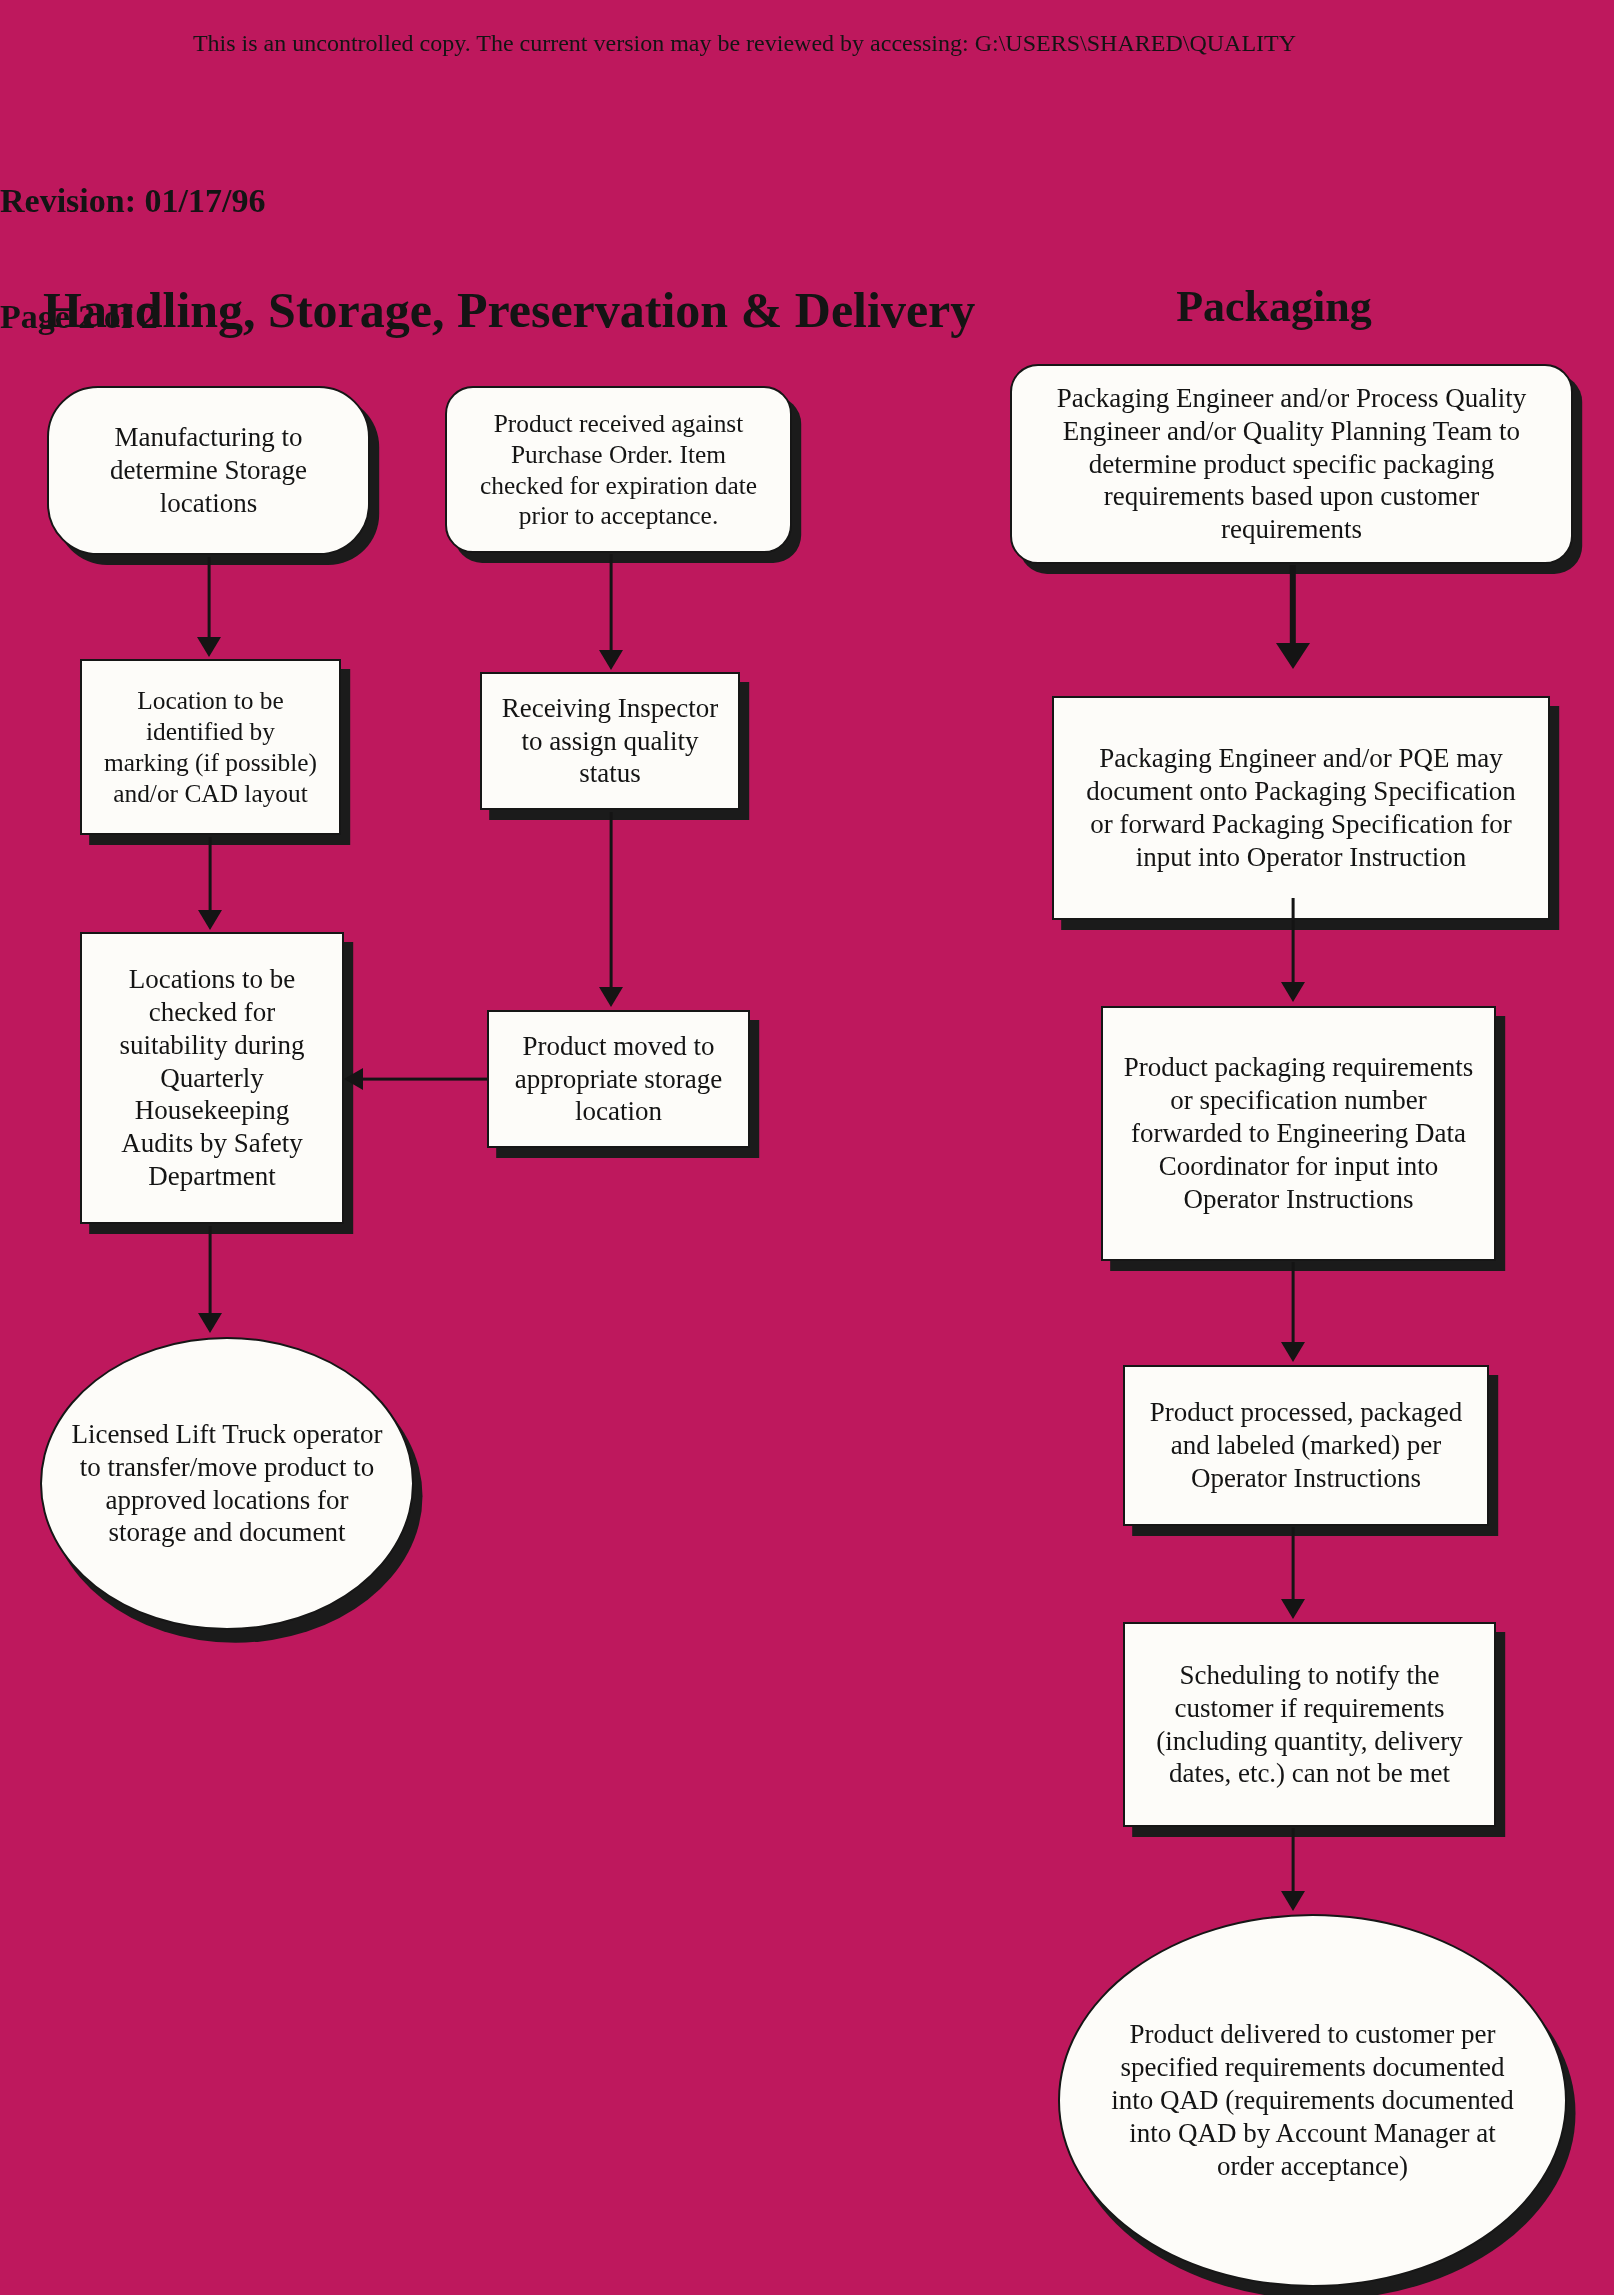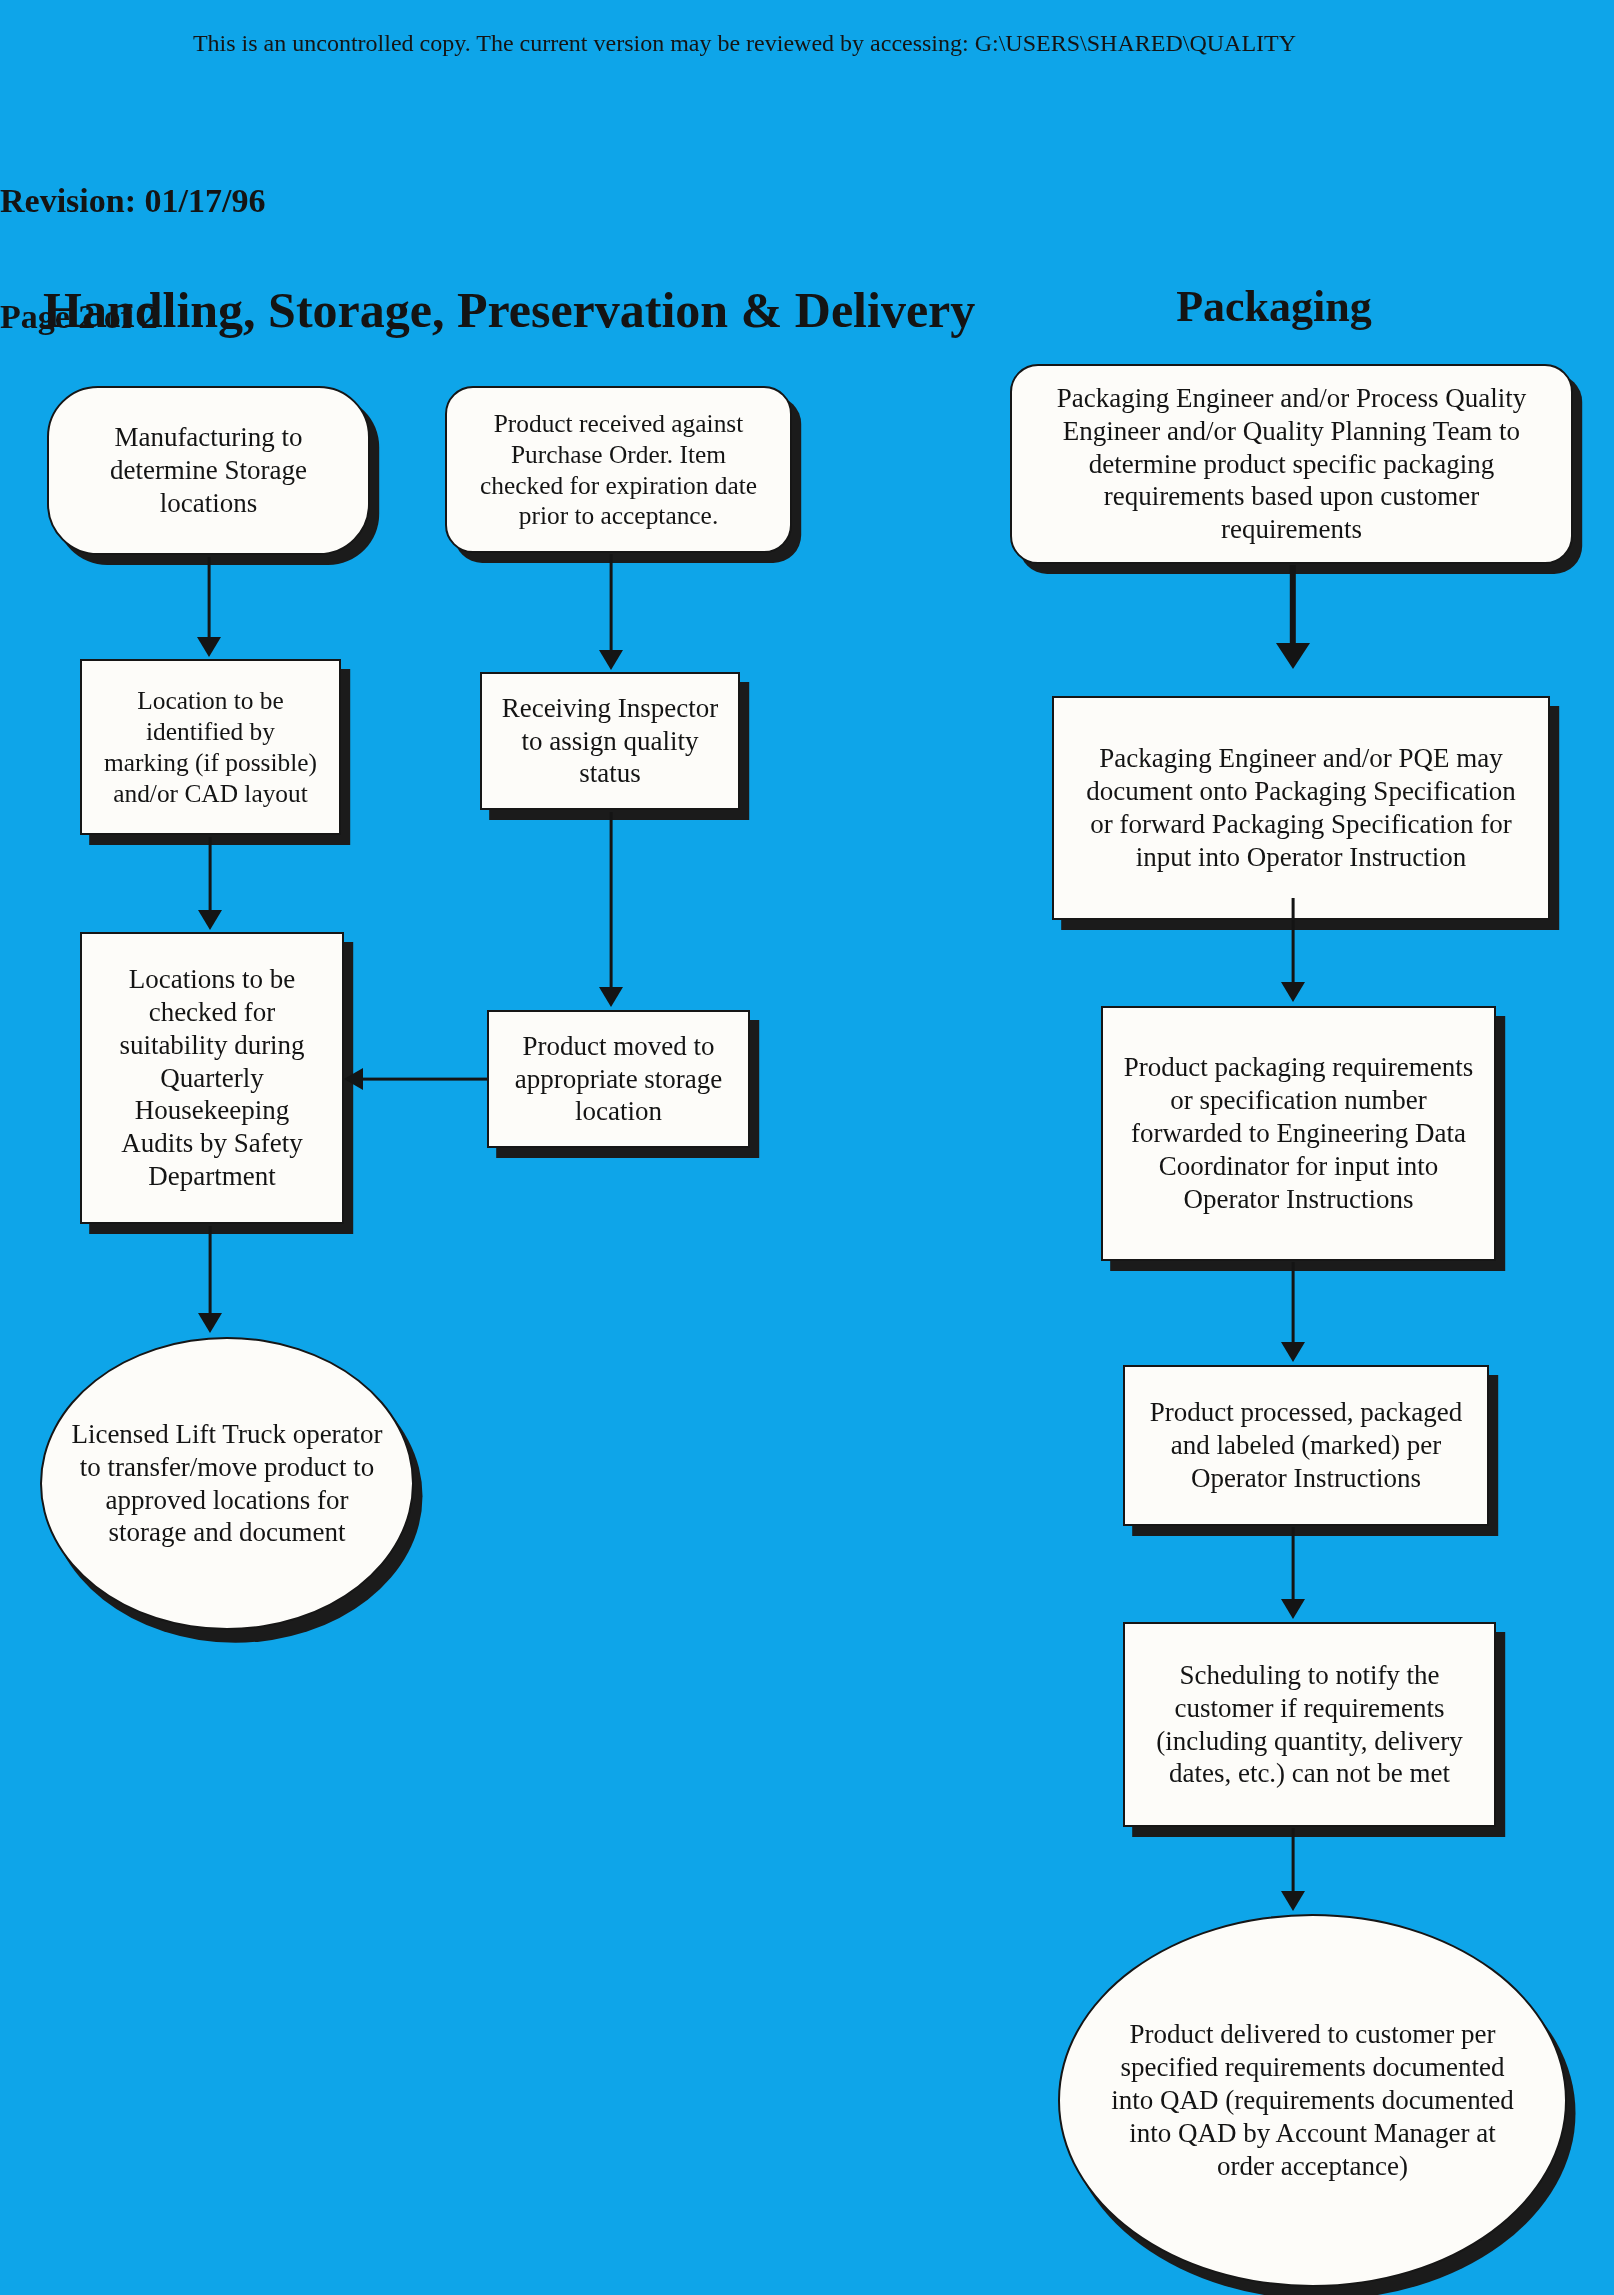--- a/index.html
+++ b/index.html
@@ -1,20 +1,20 @@
 <!DOCTYPE html>
 <html style="font-size:11.3px"><head>
 <meta charset="utf-8">
 <style>
   html,body{margin:0;padding:0;background:#d9d7d2;}
   .page{
     position:relative;
     width:1615px;height:2295px;
     margin:0 auto;
-    background:#0ea5e9;
+    background:#be185d;
     font-family:"Liberation Serif","DejaVu Serif",serif;
     color:#141414;
     overflow:hidden;
   }
   .notice{
     position:absolute;top:30px;left:0;width:1489px;
     text-align:center;font-size:24px;
   }
   .title{
     position:absolute;top:97px;left:0;width:100%;

